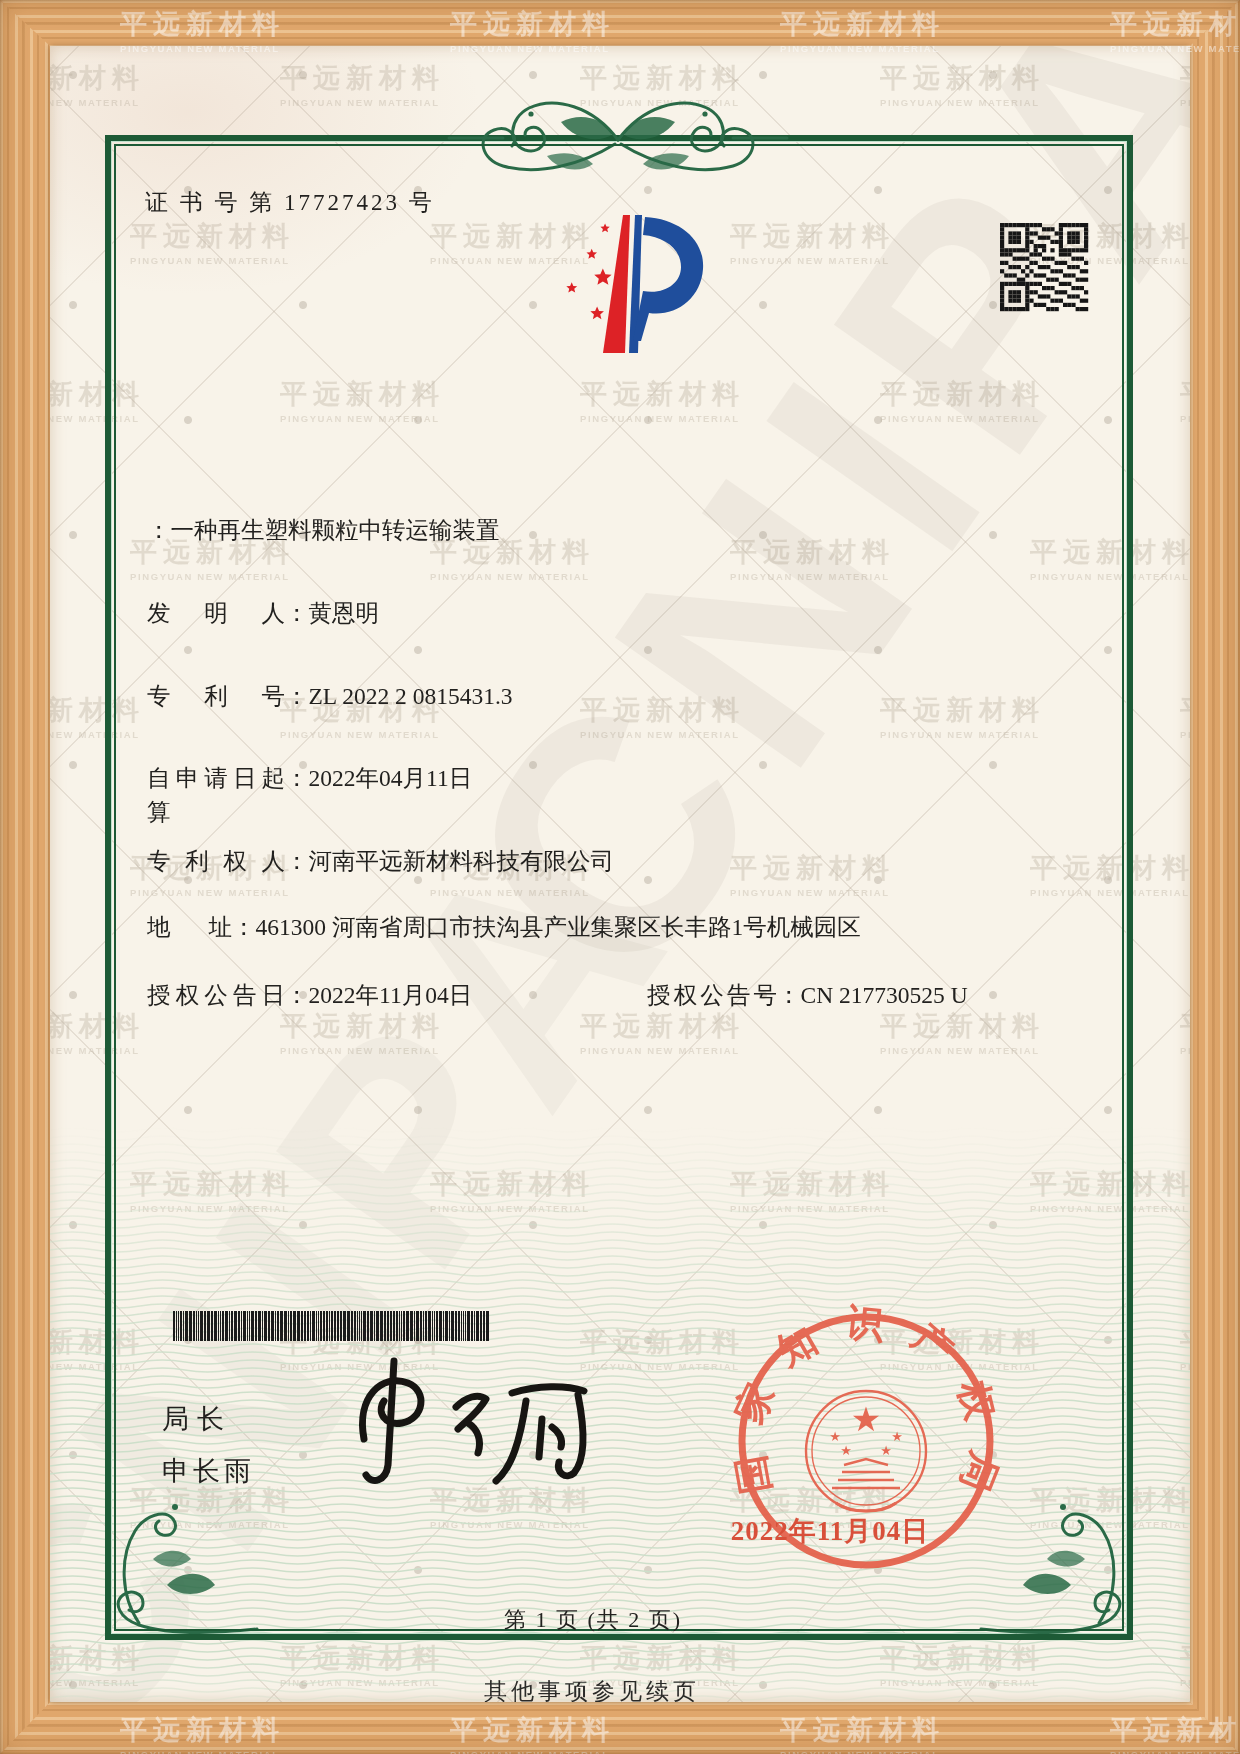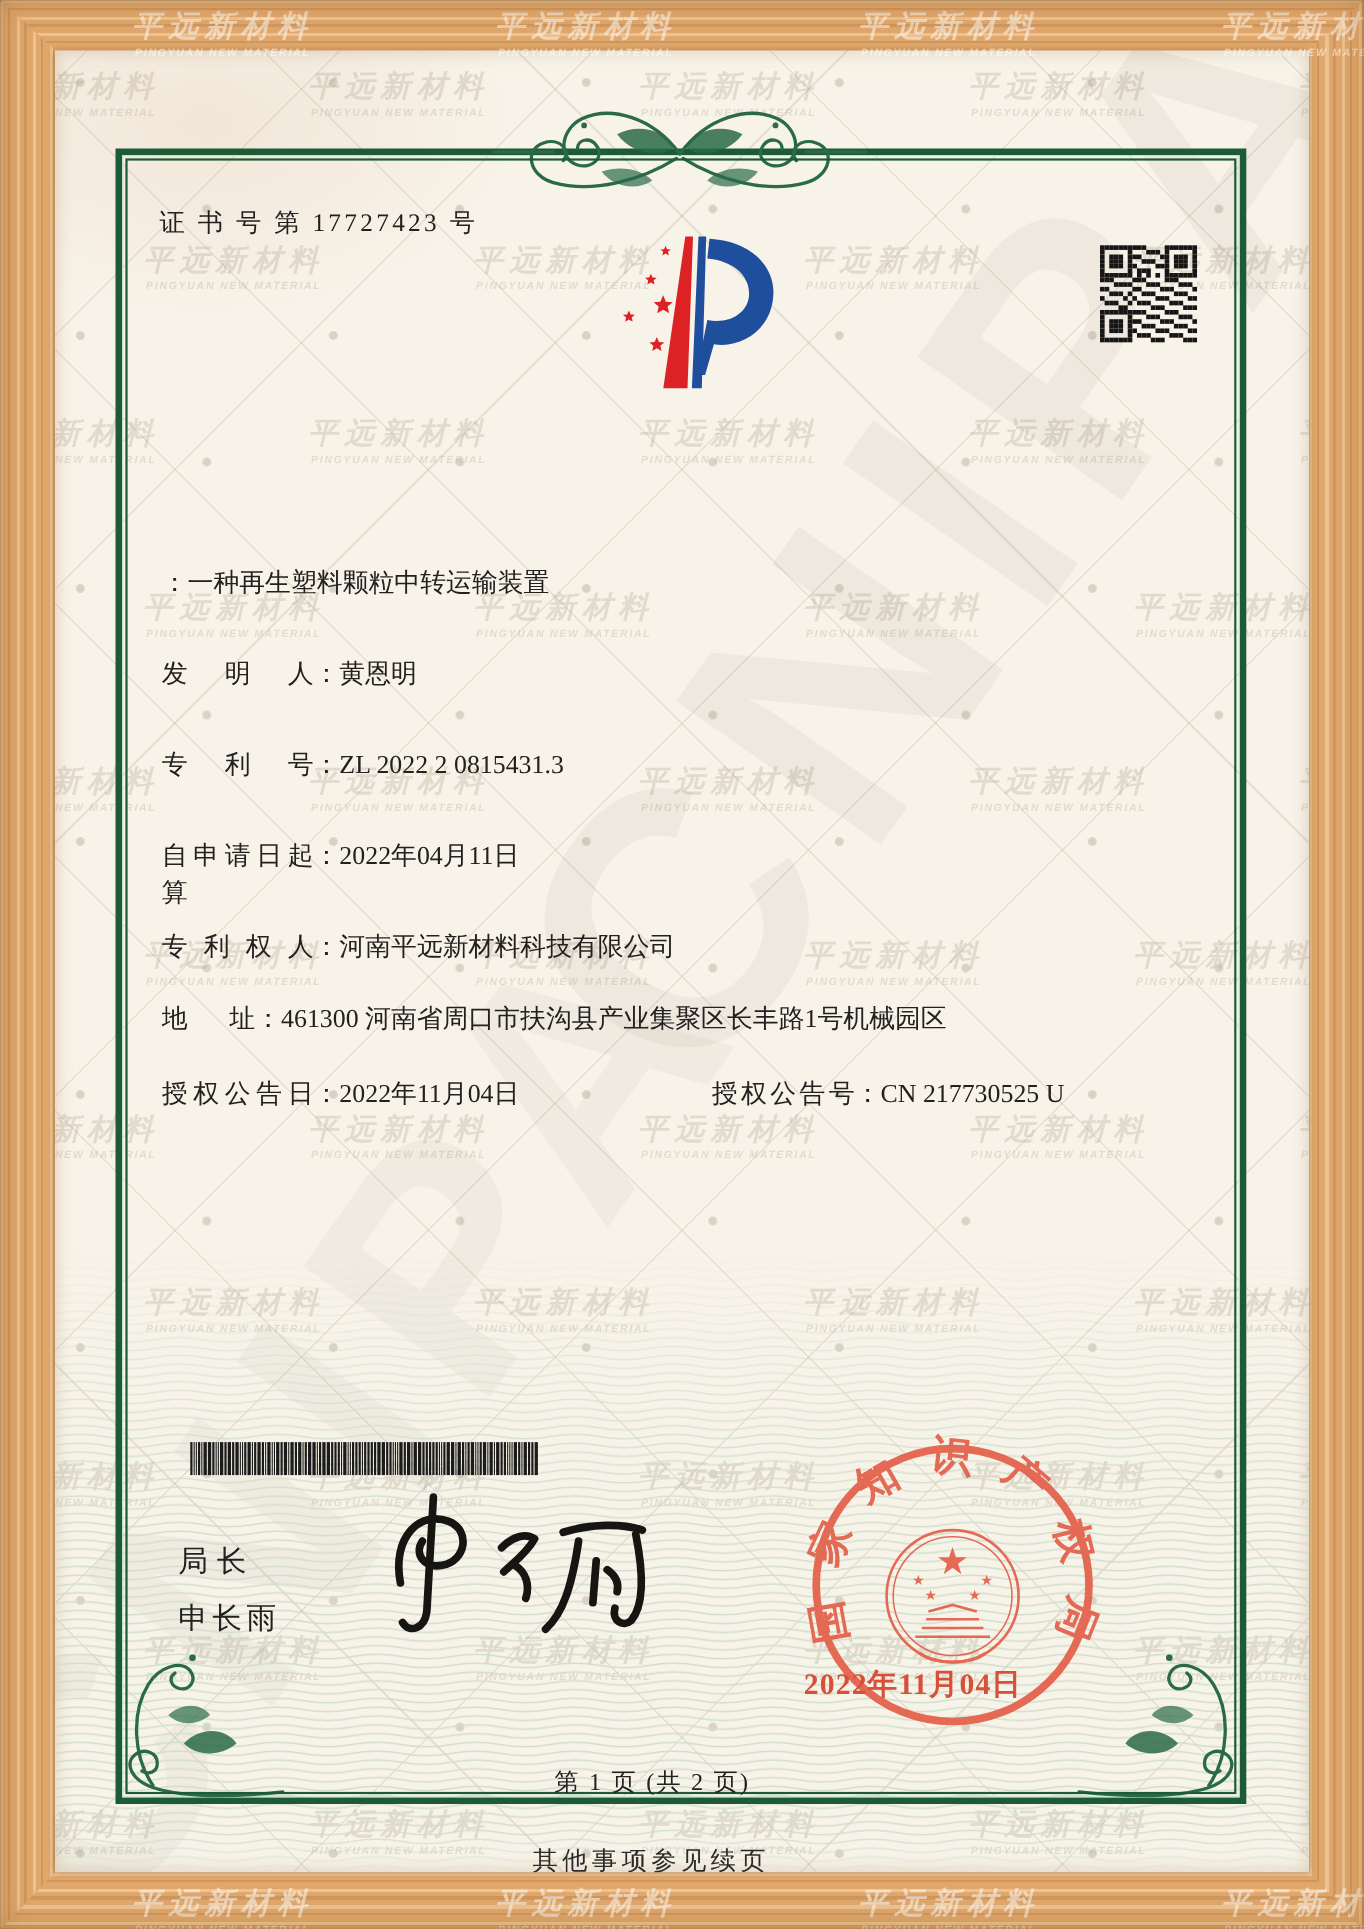--- a/index.html
+++ b/index.html
@@ -28,22 +28,22 @@
      box-shadow:inset 0 0 16px rgba(150,100,45,.28), 0 0 6px rgba(90,50,10,.4);
      overflow:hidden;}
   .lattice{position:absolute;inset:0;z-index:1;pointer-events:none;background-image:
      radial-gradient(circle 5px at 5px 5px, rgba(160,148,132,.35) 0 3.5px, transparent 4.5px),
      radial-gradient(circle 5px at 5px 5px, rgba(160,148,132,.35) 0 3.5px, transparent 4.5px),
      repeating-linear-gradient(45deg, rgba(178,164,148,.26) 0 1.4px, transparent 1.4px 163px),
      repeating-linear-gradient(-45deg, rgba(178,164,148,.26) 0 1.4px, transparent 1.4px 163px);
      background-size:230px 230px,230px 230px,auto,auto;
      background-position:18px 24px,133px 139px,0 0,0 0;}
   .wm-layer{position:absolute;inset:0;z-index:2;pointer-events:none;}
-  .wm{position:absolute;text-align:center;opacity:.34;color:#b6ab9a;
-      font-family:"Liberation Sans","DejaVu Sans",sans-serif;font-weight:700;white-space:nowrap;font-style:italic;}
+  .wm{position:absolute;text-align:left;opacity:.34;color:#b6ab9a;
+      font-family:"Liberation Sans","DejaVu Sans",sans-serif;font-weight:700;white-space:nowrap;}
   .wm .cn{display:block;font-size:27px;letter-spacing:6px;}
   .wm .en{display:block;font-size:9.5px;letter-spacing:1.6px;margin-top:1px;}
   .wm.on-wood{color:#fff;opacity:.5;}
   .big-wm{position:absolute;z-index:2;pointer-events:none;white-space:nowrap;
       font-family:"Liberation Sans","DejaVu Sans",sans-serif;font-weight:700;}
   .big-wm-1{left:300px;top:330px;font-size:330px;letter-spacing:26px;color:rgba(125,112,94,.075);transform:rotate(-55deg);transform-origin:40% 50%;}
   .big-wm-2{left:-210px;top:1150px;font-size:300px;letter-spacing:22px;color:rgba(125,112,94,.06);transform:rotate(-55deg);transform-origin:40% 50%;}
   .waves{position:absolute;left:0;top:1080px;width:1140px;height:575px;z-index:3;pointer-events:none;}
   
   .green-border{position:absolute;left:55px;top:89px;width:1028px;height:1505px;z-index:6;

